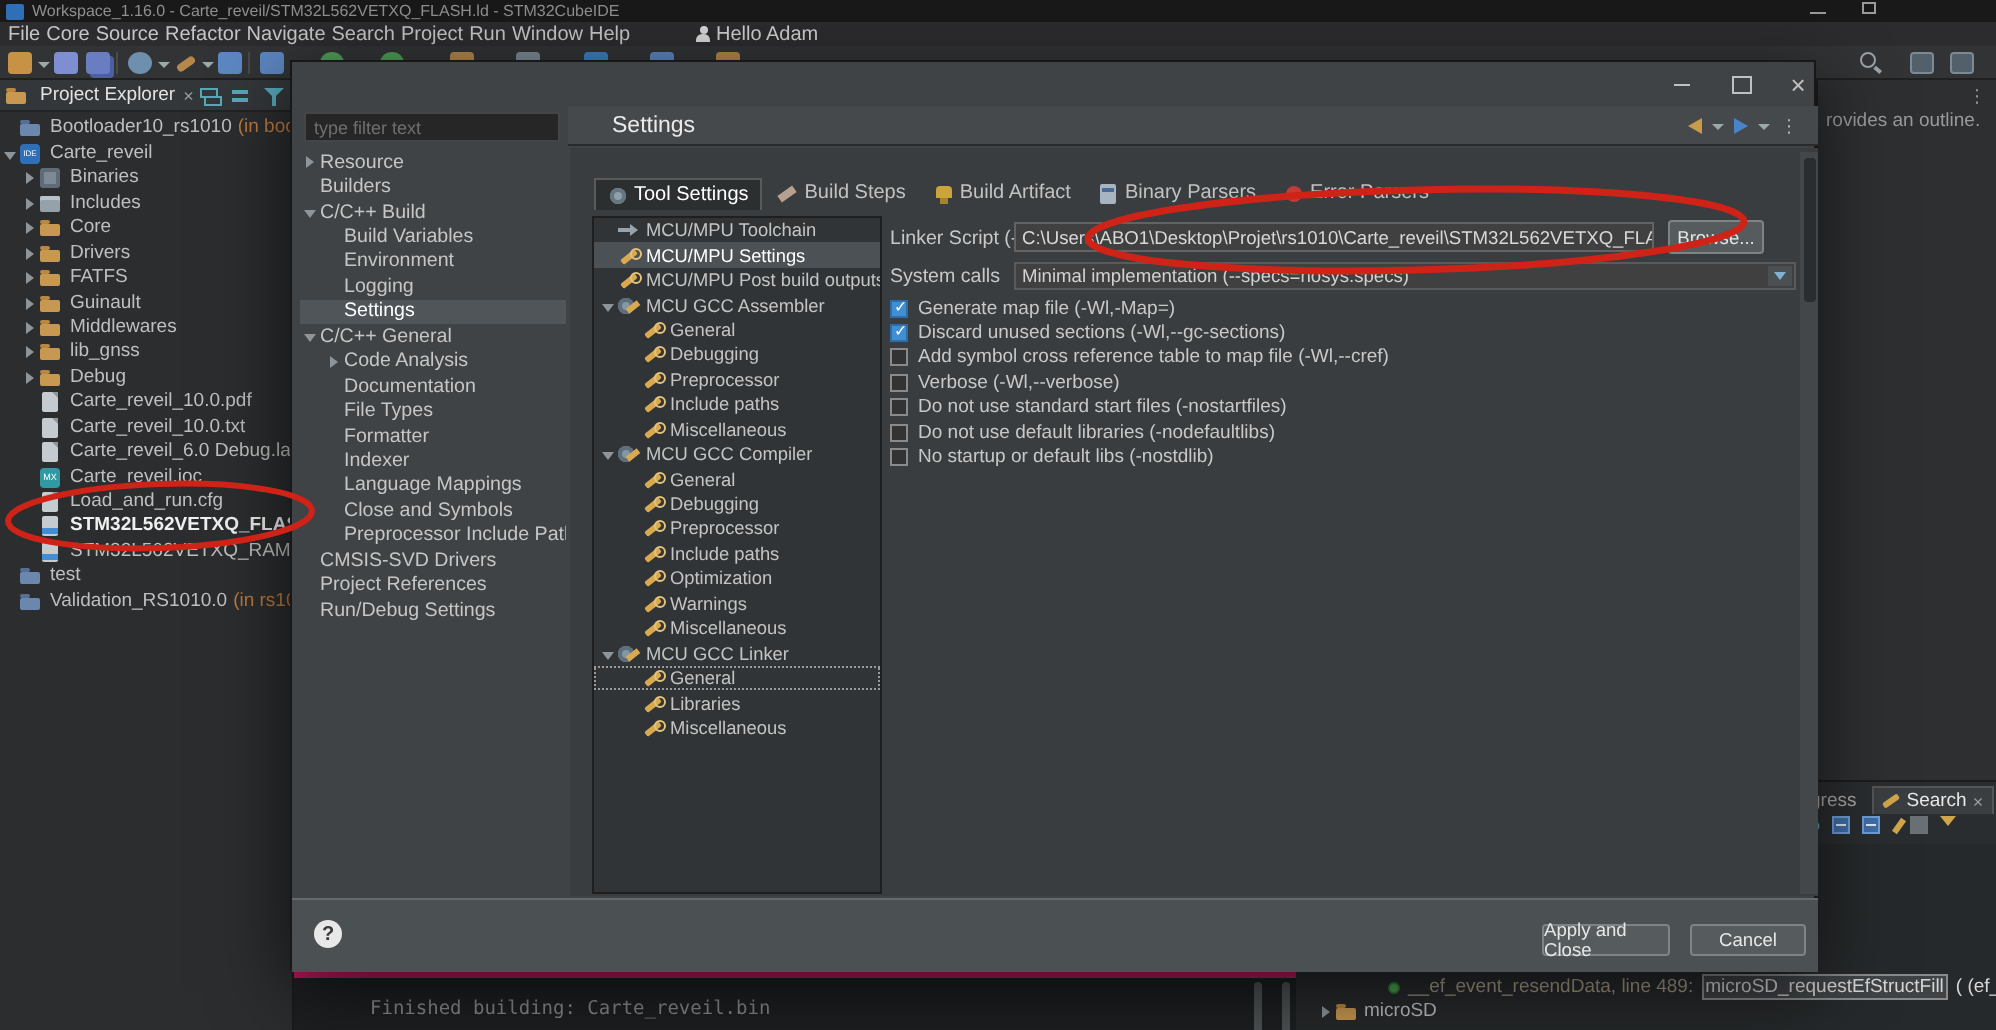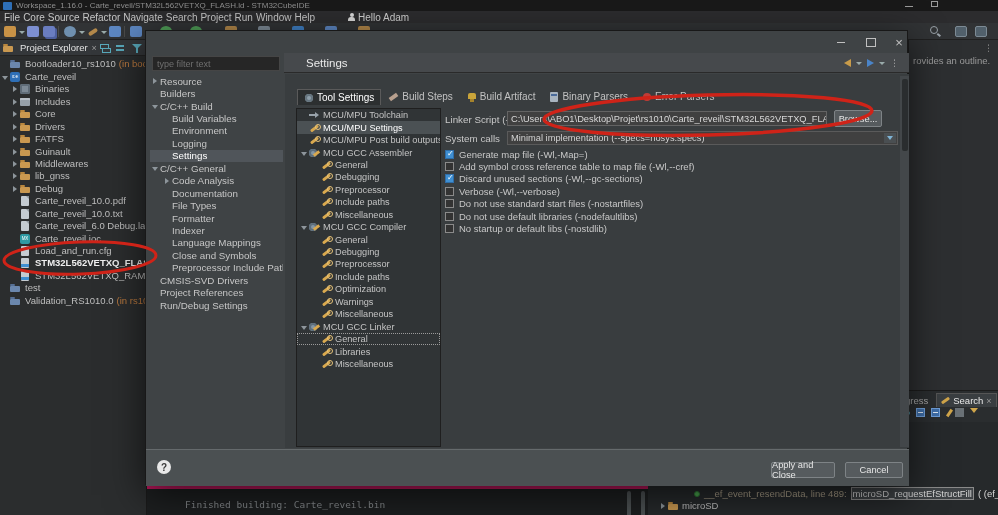--- a/index.html
+++ b/index.html
@@ -740,27 +740,27 @@
     </div>
 
     <div class="cb-list">
 
         <div class="cbrow">
           <span class="cbox on"></span>
           <span>Generate map file (-Wl,-Map=)</span>
         </div>
 
         <div class="cbrow">
+          <span class="cbox on"></span>
+          <span>Discard unused sections (-Wl,--gc-sections)</span>
+        </div>
+
+        <div class="cbrow">
           <span class="cbox"></span>
           <span>Add symbol cross reference table to map file (-Wl,--cref)</span>
-        </div>
-
-        <div class="cbrow">
-          <span class="cbox on"></span>
-          <span>Discard unused sections (-Wl,--gc-sections)</span>
         </div>
 
         <div class="cbrow">
           <span class="cbox"></span>
           <span>Verbose (-Wl,--verbose)</span>
         </div>
 
         <div class="cbrow">
           <span class="cbox"></span>
           <span>Do not use standard start files (-nostartfiles)</span>

